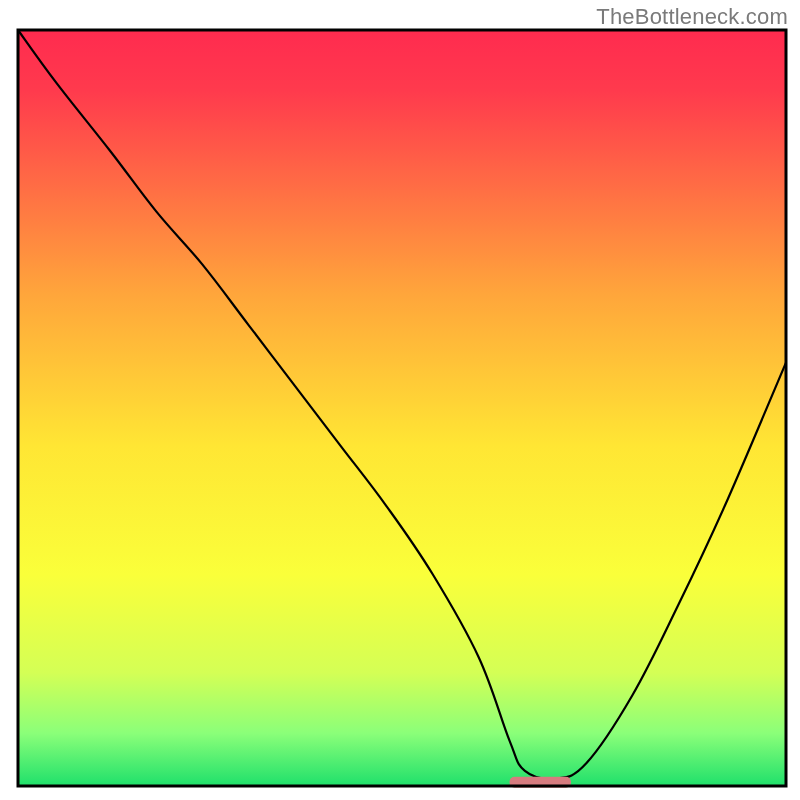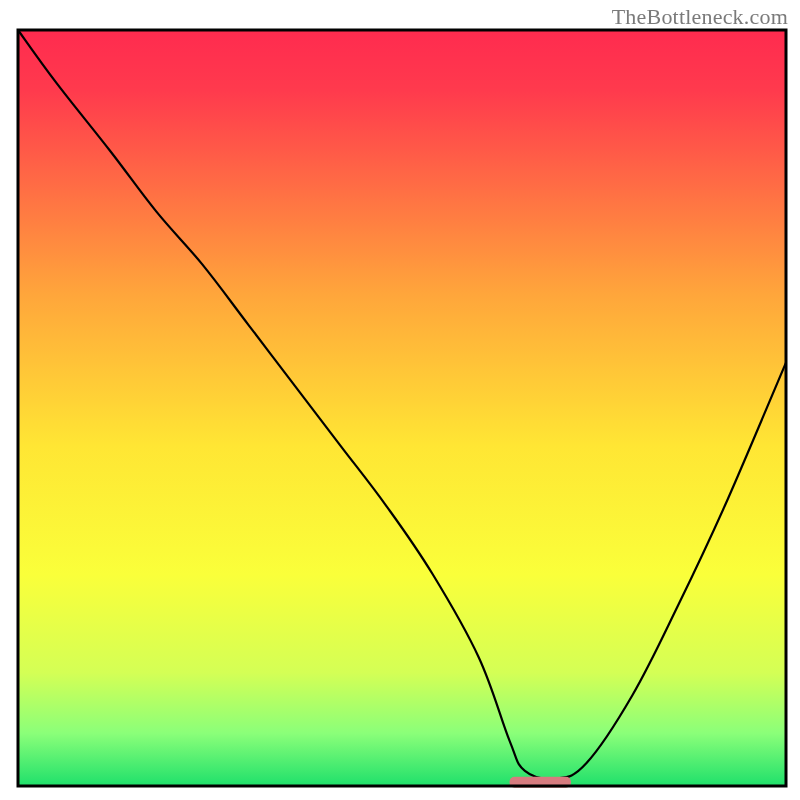--- a/index.html
+++ b/index.html
@@ -8,21 +8,20 @@
     width: 800px;
     height: 800px;
     background: #ffffff;
     font-family: Arial, Helvetica, sans-serif;
     overflow: hidden;
   }
   .canvas-wrap {
     position: relative;
     width: 800px;
     height: 800px;
-    font-family: Liberation Serif, serif;
   }
   svg {
     position: absolute;
     top: 0;
     left: 0;
   }
   .watermark {
     position: absolute;
     top: 4px;
     right: 12px;

